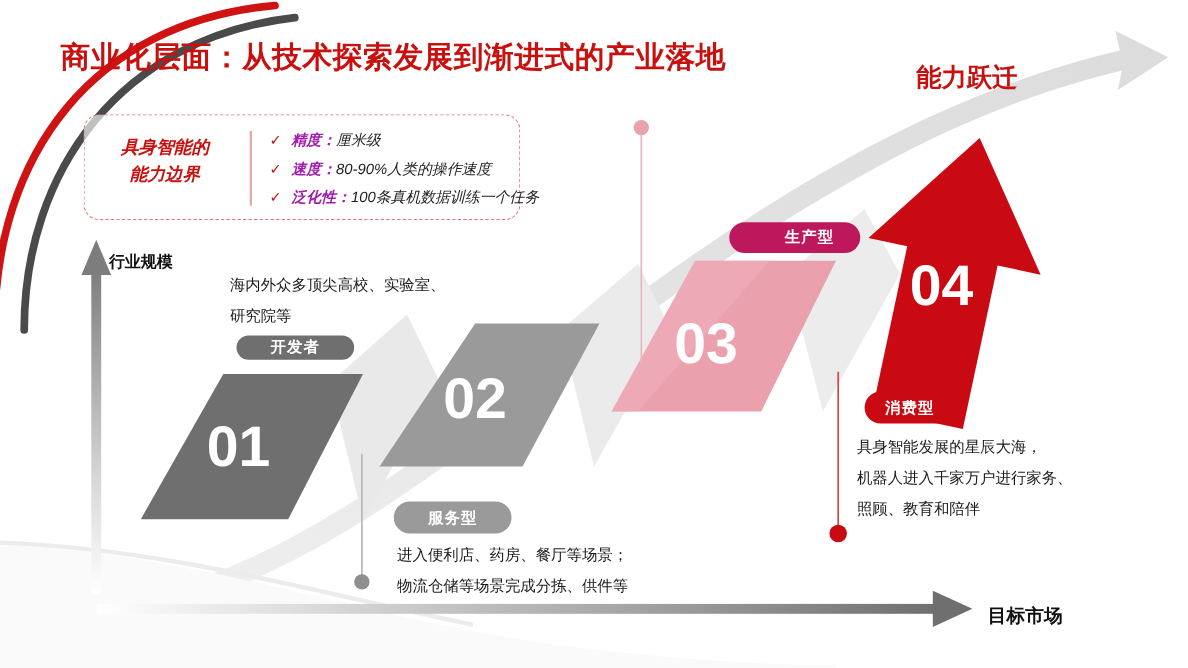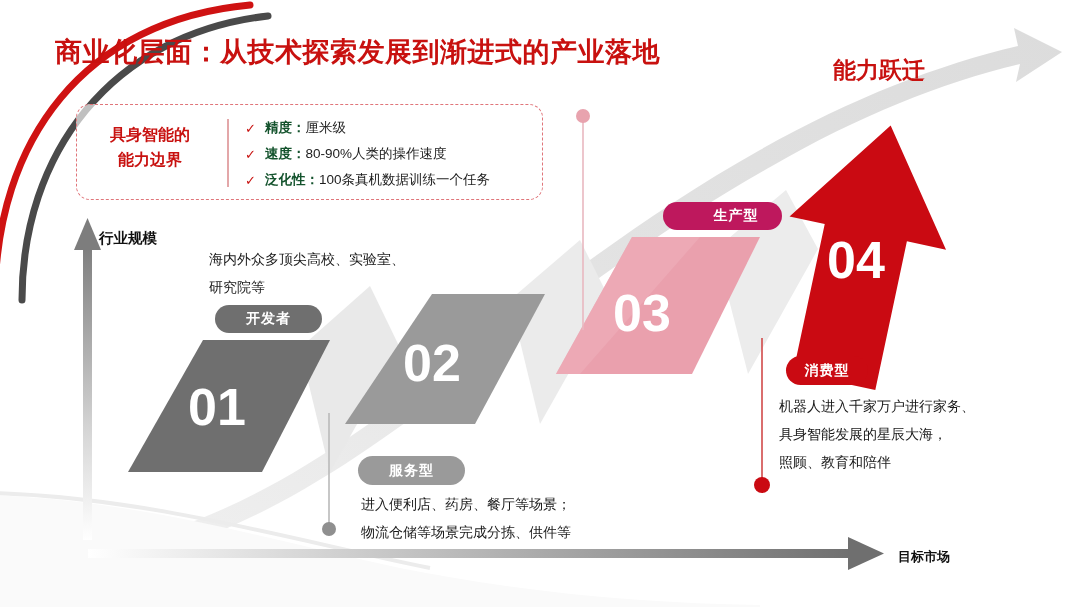--- a/index.html
+++ b/index.html
@@ -15,72 +15,72 @@
 
   
   .title{
     position:absolute;left:55px;top:34px;
     font-size:27px;font-weight:bold;color:#c8110f;
     letter-spacing:.5px;white-space:nowrap;
   }
 
   
   .callout{
-    position:absolute;left:76px;top:104px;width:467px;height:96px;
+    position:absolute;left:76px;top:104px;width:397px;height:96px;
     border:1.6px dashed #e0757a;border-radius:14px;
-    box-sizing:border-box;background:rgba(255,255,255,.65);
+    box-sizing:border-box;background:rgba(255,255,255,.65);font-style:italic;
   }
   .callout-left{
     position:absolute;left:14px;top:17px;width:118px;
     text-align:center;color:#c8110f;font-weight:bold;
     font-size:16px;line-height:25px;
   }
   .callout-div{
     position:absolute;left:150px;top:14px;width:1.5px;height:68px;
     background:#e3a7a9;
   }
   .callout-list{position:absolute;left:168px;top:10px;width:290px;}
   .cl-row{display:flex;align-items:center;height:26px;font-size:13.5px;color:#1c1c1c;white-space:nowrap;}
   .cl-check{color:#c8110f;font-size:13px;width:20px;flex:none;}
-  .cl-key{font-weight:bold;color:#14532d;}
+  .cl-key{font-weight:bold;color:#a21caf;}
   .cl-val{color:#1c1c1c;}
 
   
   .leap{
     position:absolute;left:833px;top:55px;
     font-size:23px;font-weight:bold;color:#c8110f;white-space:nowrap;
   }
 
   
   .axis-y-label{
     position:absolute;left:99px;top:229px;
     font-size:14.5px;font-weight:bold;color:#111;white-space:nowrap;
   }
   .axis-x-label{
     position:absolute;left:898px;top:548px;
-    font-size:13px;font-weight:bold;color:#111;white-space:nowrap;
+    font-size:17px;font-weight:bold;color:#111;white-space:nowrap;
   }
 
   
   .stepnum{
     position:absolute;color:#ffffff;font-weight:bold;
     line-height:1;user-select:none;
   }
   .n01{left:188px;top:381px;font-size:52px;}
   .n02{left:403px;top:337px;font-size:52px;}
   .n03{left:613px;top:287px;font-size:52px;}
   .n04{left:827px;top:234px;font-size:52px;}
 
   
   .pill{
     position:absolute;border-radius:40px;color:#fff;font-weight:bold;
     display:flex;align-items:center;justify-content:center;
     font-size:14px;letter-spacing:1px;white-space:nowrap;
   }
-  .pill-dev{left:215px;top:305px;width:107px;height:28px;background:#6f6f6f;}
+  .pill-dev{left:215px;top:305px;width:107px;height:22px;background:#6f6f6f;}
   .pill-srv{left:358px;top:456px;width:107px;height:29px;background:#9a9a9a;}
   .pill-prod{left:663px;top:202px;width:92px;height:28px;background:#be185d;padding-left:27px;}
   .pill-cons{left:786px;top:356px;width:82px;height:29px;background:#ca0a12;}
 
   
   .desc{position:absolute;font-size:14px;color:#1a1a1a;line-height:28px;white-space:nowrap;}
   .d1{left:209px;top:245px;}
   .d2{left:361px;top:490px;}
   .d3{left:640px;top:130px;}
   .d4{left:779px;top:392px;}
@@ -233,18 +233,18 @@
     <div>海内外众多顶尖高校、实验室、</div>
     <div>研究院等</div>
   </div>
   <div class="desc d2">
     <div>进入便利店、药房、餐厅等场景；</div>
     <div>物流仓储等场景完成分拣、供件等</div>
   </div>
   <div class="desc d3">
   </div>
   <div class="desc d4">
+    <div>具身智能发展的星辰大海，</div>
     <div>机器人进入千家万户进行家务、</div>
-    <div>具身智能发展的星辰大海，</div>
     <div>照顾、教育和陪伴</div>
   </div>
 
 </div>
 
 </body></html>

